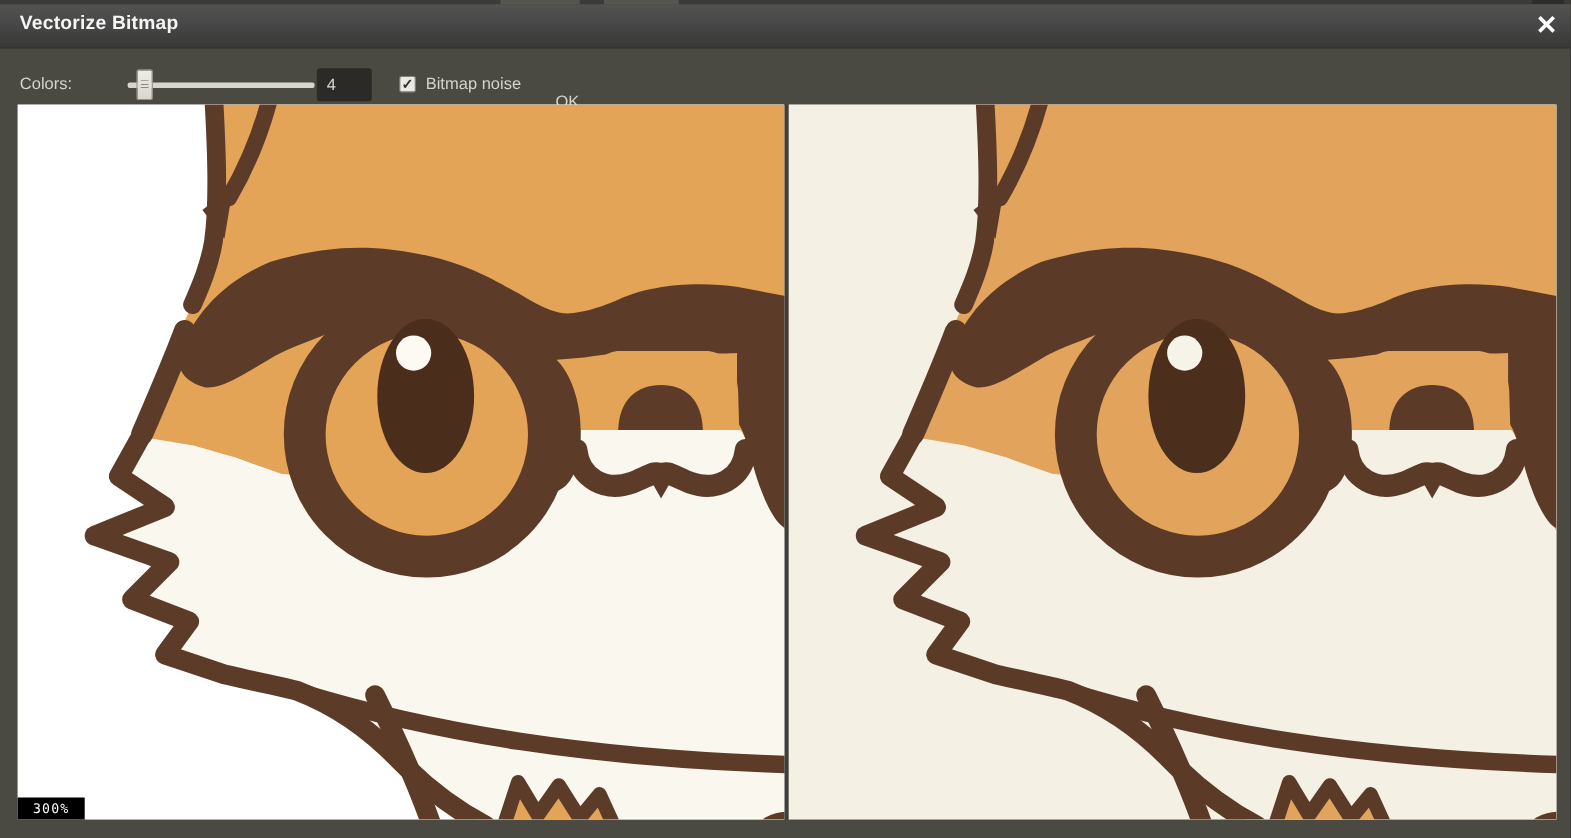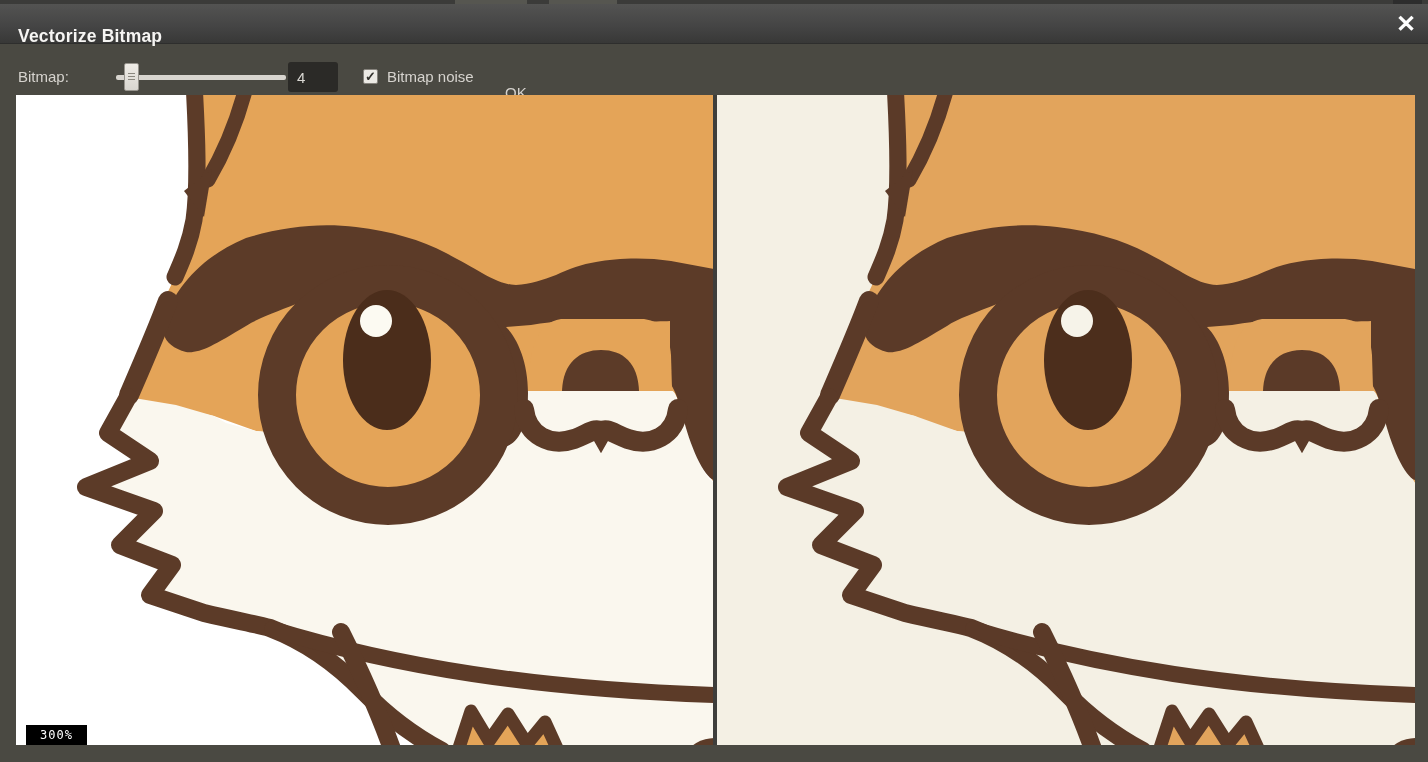--- a/index.html
+++ b/index.html
@@ -15,21 +15,21 @@
   .top-strip .s1{left:455px;width:72px;background:#565650;}
   .top-strip .s2{left:549px;width:68px;background:#565650;}
   .top-strip .s3{left:1393px;width:29px;background:#2d2d2d;}
 
   .titlebar{
     position:absolute;top:4px;left:0;width:1428px;height:40px;
     background:linear-gradient(180deg,#535352 0%,#454545 55%,#383837 100%);
     border-bottom:1px solid #2e2e2d;
   }
   .titlebar h1{
-    margin:0;padding:20px 0 0 18px;font-size:17.5px;line-height:24px;
+    margin:0;padding:4px 0 0 18px;font-size:17.5px;line-height:24px;
     font-weight:bold;color:#f6f5f3;letter-spacing:.2px;
   }
   .close{
     position:absolute;top:5px;right:8px;width:28px;height:30px;
     color:#ffffff;font-size:24px;font-weight:bold;line-height:30px;
     text-align:center;cursor:pointer;
   }
 
   .toolbar{position:absolute;top:44px;left:0;width:1428px;height:51px;}
   .toolbar .lbl,.toolbar label{
@@ -69,41 +69,41 @@
   .panel.right{width:698px;background:#f4f0e4;}
   .divider{width:4px;height:650px;background:#3e3e3b;}
   .panel svg{display:block;width:698px;height:650px;}
   .panel.left svg{filter:blur(0.45px);}
   .panel.left{--bg:#ffffff;--fur:#faf7ee;--orange:#e4a458;--line:#5c3b28;--pupil:#4b2d1b;--hi:#fcfaf2;}
   .panel.right{--bg:#f4f0e4;--fur:#f4f0e4;--orange:#e2a45c;--line:#5b3a28;--pupil:#4c2e1c;--hi:#f6f3e9;}
 
   .badge{
     position:absolute;left:0;top:630px;width:61px;height:20px;background:#000000;
     color:#ffffff;font-family:"DejaVu Sans Mono",monospace;font-size:12px;
-    line-height:20px;text-align:center;letter-spacing:1px;margin-left:10px;
+    line-height:20px;text-align:center;letter-spacing:1px;
   }
 </style>
 </head>
 <body>
 
 <div class="stage">
 
   <div class="top-strip">
     <i class="seg s1"></i>
     <i class="seg s2"></i>
     <i class="seg s3"></i>
   </div>
 
   <div class="titlebar">
     <h1>Vectorize Bitmap</h1>
     <span class="close">✕</span>
   </div>
 
   <div class="toolbar">
-    <label class="colors-label">Bitmap:</label>
+    <label class="colors-label">Colors:</label>
     <div class="track"></div>
     <div class="handle">
       <span class="grip"></span>
     </div>
     <input class="val" readonly="" value="4" style="">
     <span class="cb">
       <b>✓</b>
     </span>
     <span class="lbl rn">Bitmap noise</span>
     <span class="lbl ok">OK</span>

